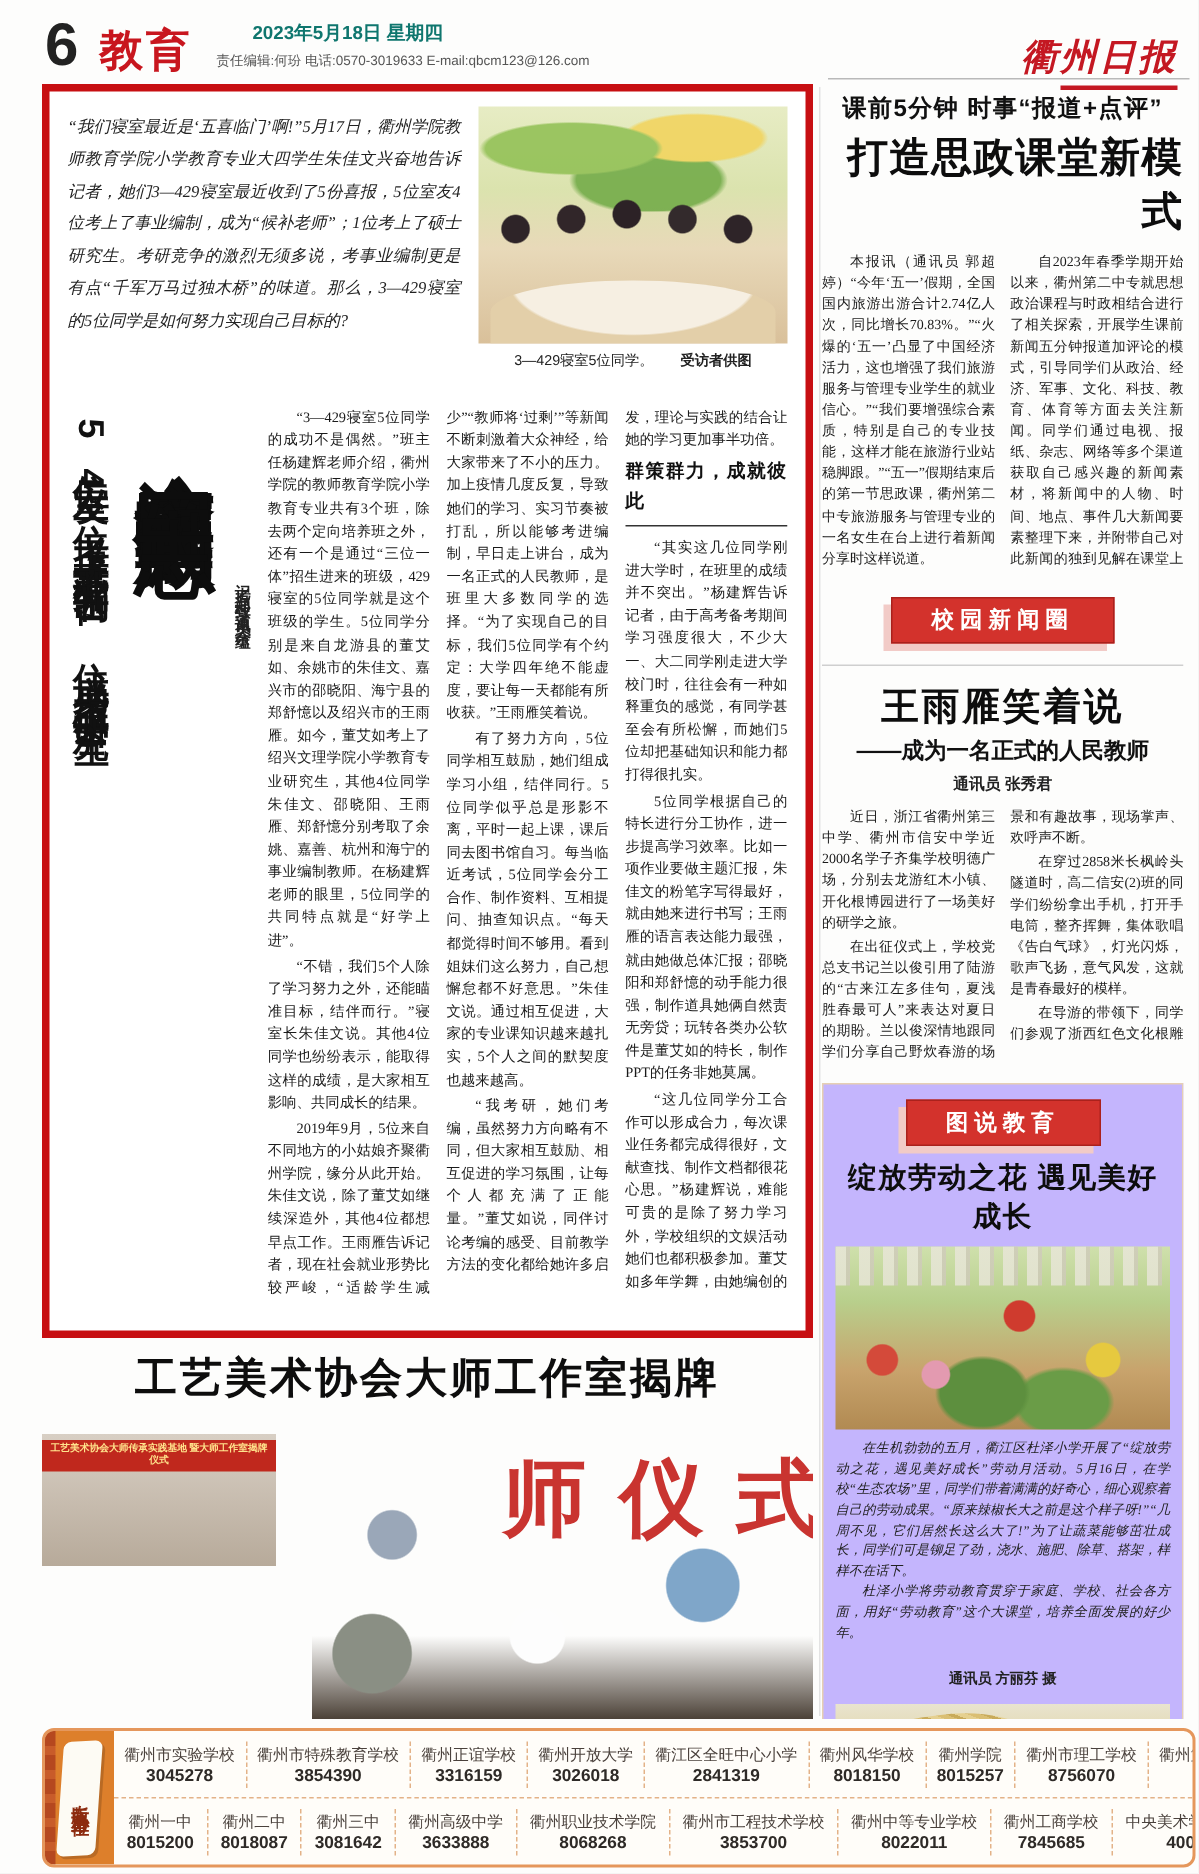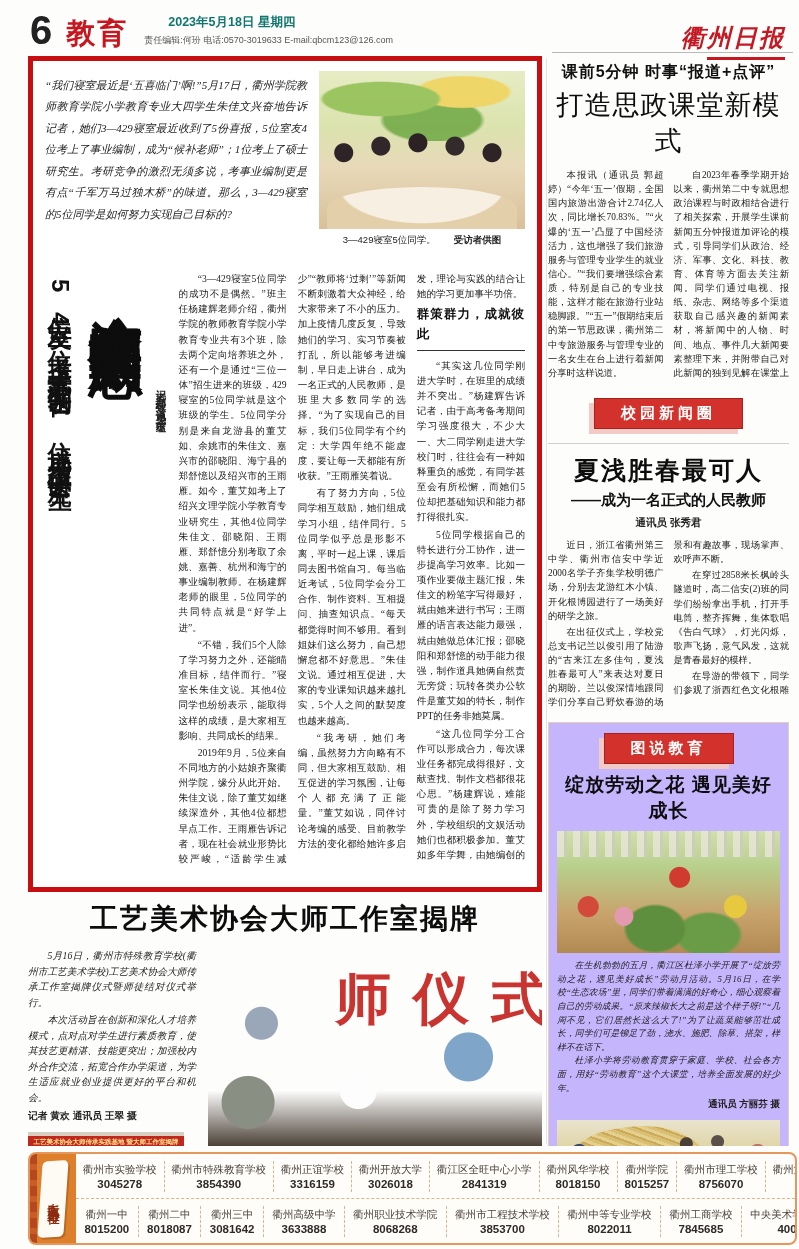--- a/index.html
+++ b/index.html
@@ -41,21 +41,21 @@
   .v-subtitle { writing-mode:vertical-rl; font-size:24px; font-weight:800; letter-spacing:5px; line-height:1.2; color:#111; padding-top:8px; }
   .v-title { writing-mode:vertical-rl; font-size:54px; font-weight:900; letter-spacing:3px; line-height:1.05; color:#0d0d0d; margin:0 10px 0 14px; }
   .v-byline { writing-mode:vertical-rl; font-size:10.5px; font-weight:700; color:#222; padding-top:110px; letter-spacing:2px; margin-right:10px; }
   .article-body { flex:1; columns:3; column-gap:11px; font-family:"Liberation Serif","DejaVu Serif",serif; font-size:9.6px; line-height:1.58; text-align:justify; color:#1a1a1a; overflow:hidden; }
   .article-body p { text-indent:2em; margin-bottom:2px; }
   .sec-h { font-family:"Liberation Sans","DejaVu Sans",sans-serif; font-size:12.5px; font-weight:900; letter-spacing:1px; color:#111; border-bottom:1.5px solid #333; padding:2px 0 5px; margin:2px 0 7px; break-inside:avoid; }
 
   
   .right-col { position:absolute; left:548px; top:58px; width:241px; height:1088px; overflow:hidden; }
   .kicker { text-align:center; font-size:16px; font-weight:800; color:#111; letter-spacing:1px; margin-top:4px; }
-  .art1-title { text-align:center; font-size:27px; font-weight:400; color:#0d0d0d; letter-spacing:1px; margin:4px 0 9px; }
+  .art1-title { text-align:right; font-size:27px; font-weight:700; color:#0d0d0d; letter-spacing:1px; margin:4px 0 9px; }
   .body2 { columns:2; column-gap:10px; font-family:"Liberation Serif","DejaVu Serif",serif; font-size:9.3px; line-height:1.52; text-align:justify; color:#1a1a1a; overflow:hidden; }
   .body2 p { text-indent:2em; margin-bottom:2px; }
   .art1 .body2 { height:218px; }
   .badge { display:block; width:fit-content; margin:12px auto 2px; padding:5px 26px; background:#d3322c; color:#fff; font-size:15px; font-weight:800; letter-spacing:4px; border:1px solid #aa211c; box-shadow:-5px 5px 0 #f2cbc7; }
   .sep { border-top:1px solid #cfcfcf; margin:14px 0 10px; }
   .art2-title { text-align:center; font-size:25px; font-weight:900; color:#0d0d0d; letter-spacing:2px; }
   .art2-sub { text-align:center; font-size:15px; font-weight:800; color:#111; margin-top:4px; }
   .art2-byline { text-align:center; font-size:10.5px; font-weight:700; color:#222; margin:6px 0 8px; }
   .art2 .body2 { height:172px; }
   .photo-box { border:1px solid #e6cfb4; margin-top:12px; padding:8px 8px 6px; background:#c4b5fd; }
@@ -65,21 +65,21 @@
   .kids { position:absolute; inset:0;
     background:
       radial-gradient(circle at 14% 62%, #d44a3a 0 10px, transparent 11px),
       radial-gradient(circle at 30% 70%, #e39ab0 0 9px, transparent 10px),
       radial-gradient(circle at 55% 38%, #cf3b2e 0 10px, transparent 11px),
       radial-gradient(circle at 80% 62%, #e6c93f 0 11px, transparent 12px),
       radial-gradient(ellipse at 44% 80%, #5d8f3e 0 16%, transparent 18%),
       radial-gradient(ellipse at 68% 85%, #6a9c47 0 14%, transparent 16%); }
   .pn-caption { font-family:"Liberation Serif","DejaVu Serif",serif; font-style:italic; font-size:8.8px; line-height:1.55; text-align:justify; color:#222; margin-top:6px; }
   .pn-caption p { text-indent:2em; }
-  .pn-credit { display:block; text-align:right; font-family:"Liberation Sans","DejaVu Sans",sans-serif; font-style:normal; font-weight:900; font-size:9.5px; margin-top:2px; }
+  .pn-credit { display:block; text-align:center; font-family:"Liberation Sans","DejaVu Sans",sans-serif; font-style:normal; font-weight:900; font-size:9.5px; margin-top:18px; }
   .harvest-photo { position:relative; height:108px; overflow:hidden; margin-top:8px; background:linear-gradient(180deg,#e9e4cf 0%,#dccd92 38%,#cdb66c 100%); }
   .straw { position:absolute; left:6%; top:6%; width:62%; height:80%; background:repeating-linear-gradient(28deg,#d9bd6f 0 3px,#c7a854 3px 5px,#e5cf8c 5px 8px); border-radius:40% 60% 50% 50%; transform:rotate(-8deg); opacity:.95; }
   .farmers { position:absolute; inset:0;
     background:
       radial-gradient(circle at 10% 30%, #3a4a63 0 8px, transparent 9px),
       radial-gradient(circle at 58% 22%, #4a4038 0 6px, transparent 7px),
       radial-gradient(circle at 72% 20%, #59504a 0 6px, transparent 7px),
       radial-gradient(circle at 90% 30%, #c2726a 0 8px, transparent 9px); }
 
   
@@ -175,21 +175,21 @@
       <div class="art1-title">打造思政课堂新模式</div>
       <div class="body2">
         <p>本报讯（通讯员 郭超婷）“今年‘五一’假期，全国国内旅游出游合计2.74亿人次，同比增长70.83%。”“火爆的‘五一’凸显了中国经济活力，这也增强了我们旅游服务与管理专业学生的就业信心。”“我们要增强综合素质，特别是自己的专业技能，这样才能在旅游行业站稳脚跟。”“五一”假期结束后的第一节思政课，衢州第二中专旅游服务与管理专业的一名女生在台上进行着新闻分享时这样说道。</p>
         <p>自2023年春季学期开始以来，衢州第二中专就思想政治课程与时政相结合进行了相关探索，开展学生课前新闻五分钟报道加评论的模式，引导同学们从政治、经济、军事、文化、科技、教育、体育等方面去关注新闻。同学们通过电视、报纸、杂志、网络等多个渠道获取自己感兴趣的新闻素材，将新闻中的人物、时间、地点、事件几大新闻要素整理下来，并附带自己对此新闻的独到见解在课堂上分享，丰富了思政课堂的授课形式，让学生充分参与课堂，调动学生学习的主动性和创造性。同学们表示，新闻分享模式能让自己主动及时地去了解当前国内外发生的重点、热点问题，紧跟时代发展。</p>
 
       </div>
     </div>
     <div class="badge">校园新闻圈</div>
     <div class="sep"></div>
     <div class="art2">
-      <div class="art2-title">夏浅胜春最可人</div>
+      <div class="art2-title">王雨雁笑着说</div>
       <div class="art2-sub">——成为一名正式的人民教师</div>
       <div class="art2-byline">通讯员 张秀君</div>
       <div class="body2">
         <p>近日，浙江省衢州第三中学、衢州市信安中学近2000名学子齐集学校明德广场，分别去龙游红木小镇、开化根博园进行了一场美好的研学之旅。</p>
         <p>在出征仪式上，学校党总支书记兰以俊引用了陆游的“古来江左多佳句，夏浅胜春最可人”来表达对夏日的期盼。兰以俊深情地跟同学们分享自己野炊春游的场景和有趣故事，现场掌声、欢呼声不断。</p>
         <p>在穿过2858米长枫岭头隧道时，高二信安(2)班的同学们纷纷拿出手机，打开手电筒，整齐挥舞，集体歌唱《告白气球》，灯光闪烁，歌声飞扬，意气风发，这就是青春最好的模样。</p>
         <p>在导游的带领下，同学们参观了浙西红色文化根雕艺术博物馆、华夏根文化园等，被一件件根雕作品所震撼，纷纷为根雕大师们击节赞叹。</p>
 
       </div>
     </div>
@@ -210,25 +210,20 @@
         <div class="farmers"></div>
       </div>
 
     </div>
   </div>
 
   <div class="bottom-left">
     <div class="bl-title">工艺美术协会大师工作室揭牌</div>
     <div class="bl-row">
       <div class="bl-left">
-        <div class="bl-text">
-          <p>5月16日，衢州市特殊教育学校(衢州市工艺美术学校)工艺美术协会大师传承工作室揭牌仪式暨师徒结对仪式举行。</p>
-          <p>本次活动旨在创新和深化人才培养模式，点对点对学生进行素质教育，使其技艺更精湛、技能更突出；加强校内外合作交流，拓宽合作办学渠道，为学生适应就业创业提供更好的平台和机会。</p>
-          <div class="bl-credit">记者 黄欢 通讯员 王翠 摄</div>
-        </div>
         <div class="small-photo">
           <div class="small-banner">工艺美术协会大师传承实践基地 暨大师工作室揭牌仪式</div>
 
         </div>
       </div>
       <div class="big-photo">
         <div class="stage-text">师仪式</div>
         <div class="stage-people"></div>
       </div>
     </div>

